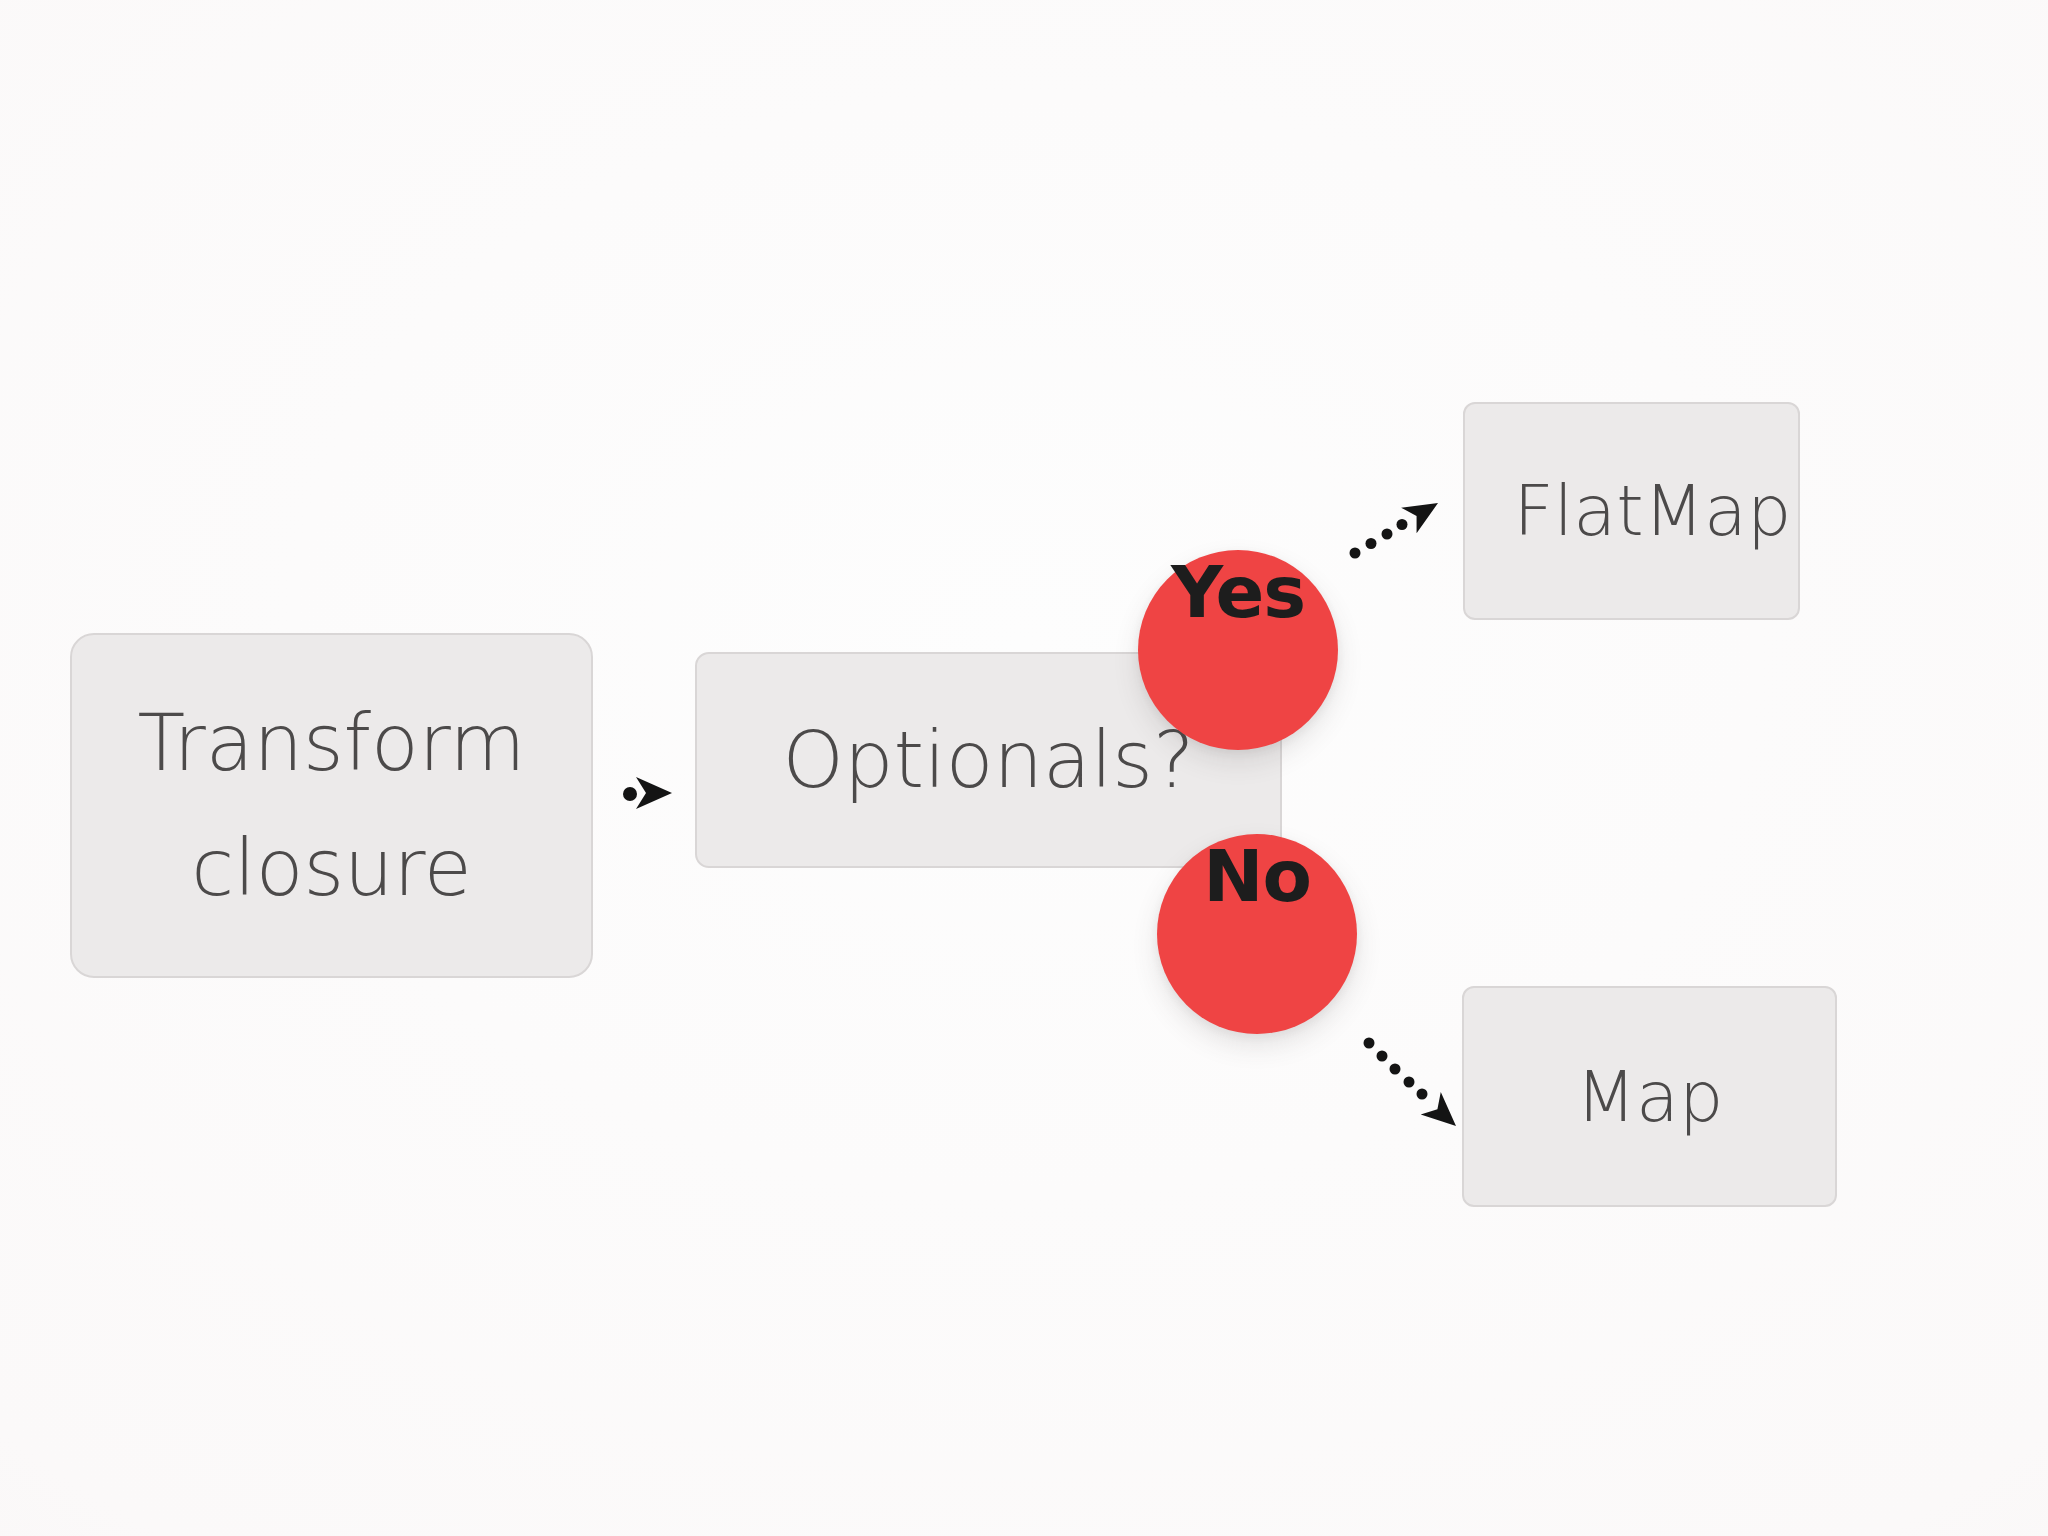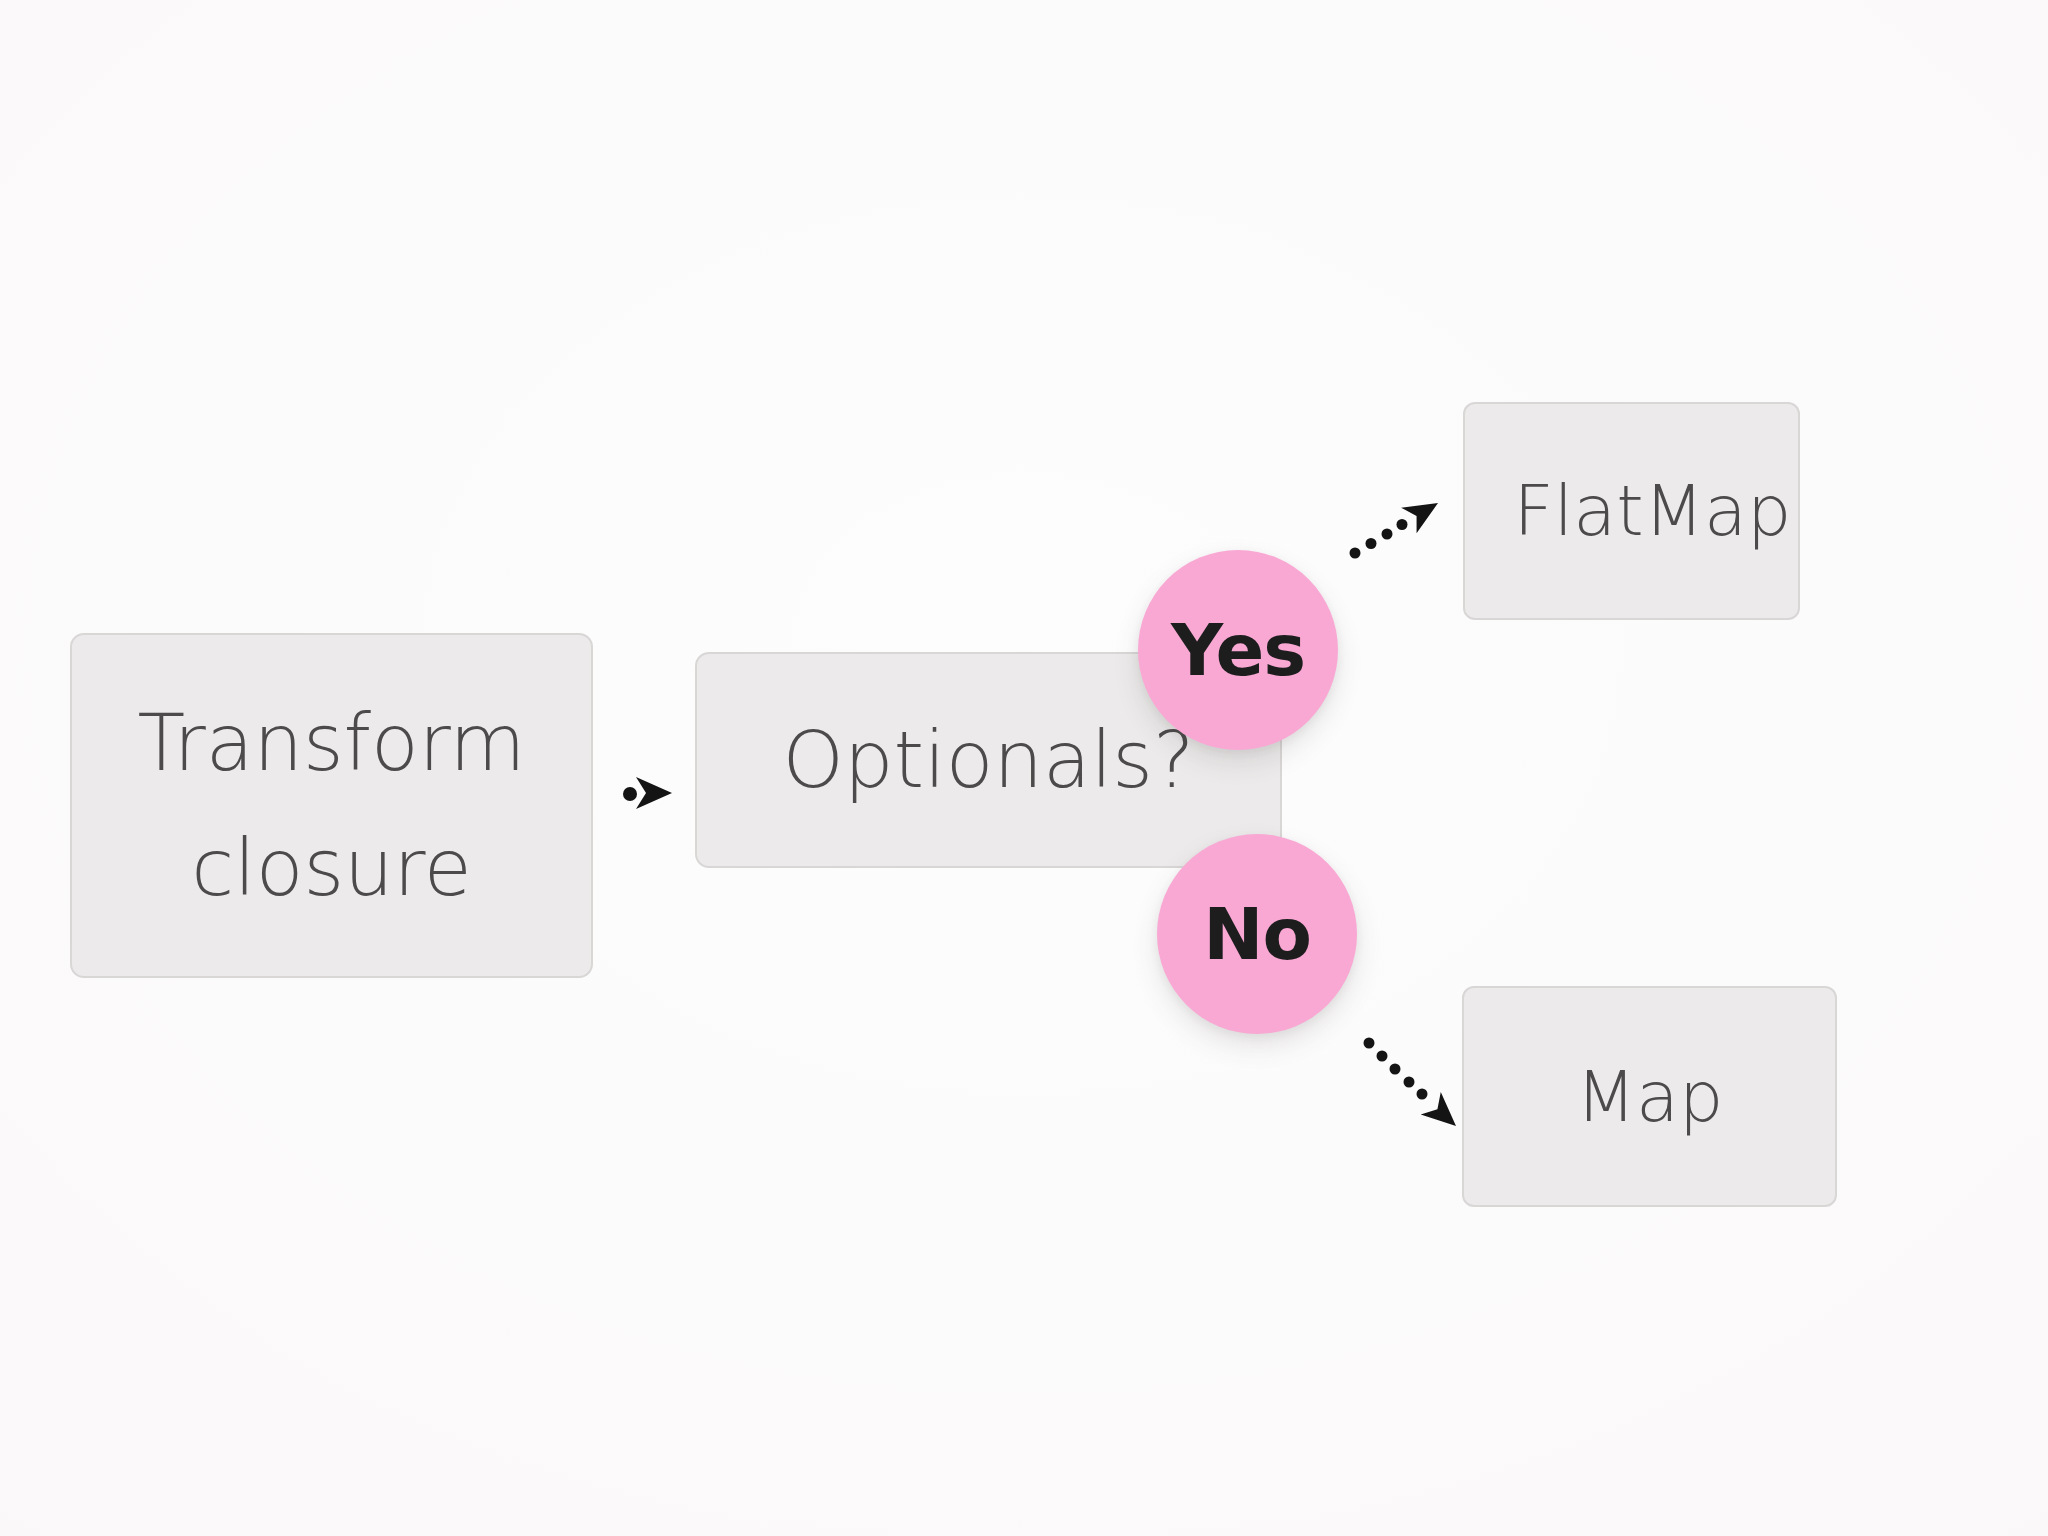--- a/index.html
+++ b/index.html
@@ -44,21 +44,21 @@
   .node .label {
     font-weight: 300;
     color: #4c4a4a;
     line-height: 1.6;
   }
   .node-transform {
     left: 70px;
     top: 633px;
     width: 523px;
     height: 345px;
-    border-radius: 14px;
+    border-radius: 24px;
   }
   .node-transform .label {
     font-size: 78px;
     width: 460px;
   }
   .node-optionals {
     left: 695px;
     top: 652px;
     width: 587px;
     height: 216px;
@@ -83,24 +83,23 @@
     border-radius: 12px;
   }
   .node-small .label {
     font-size: 70px;
   }
   .decision {
     position: absolute;
     width: 200px;
     height: 200px;
     border-radius: 50%;
-    background: #f9a8d4;
+    background: #ef4444;
     box-shadow: 0 12px 26px rgba(70, 62, 62, 0.13), 0 3px 8px rgba(70, 62, 62, 0.07);
     display: flex;
-    align-items: center;
     justify-content: center;
     z-index: 2;
   }
   .decision .label {
     font-weight: bold;
     font-size: 72px;
     color: #1d1d1d;
     letter-spacing: -1px;
   }
   .decision-yes {

